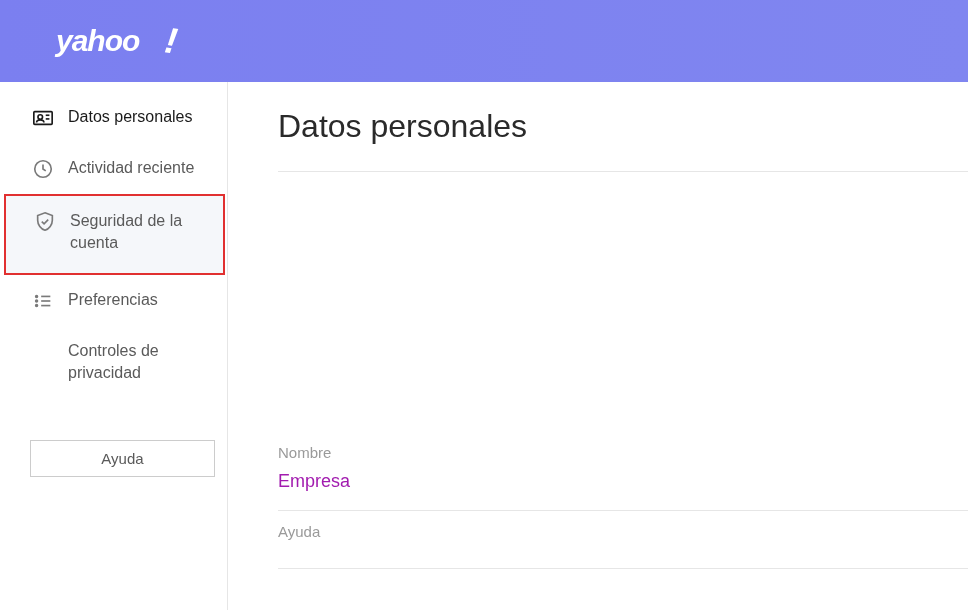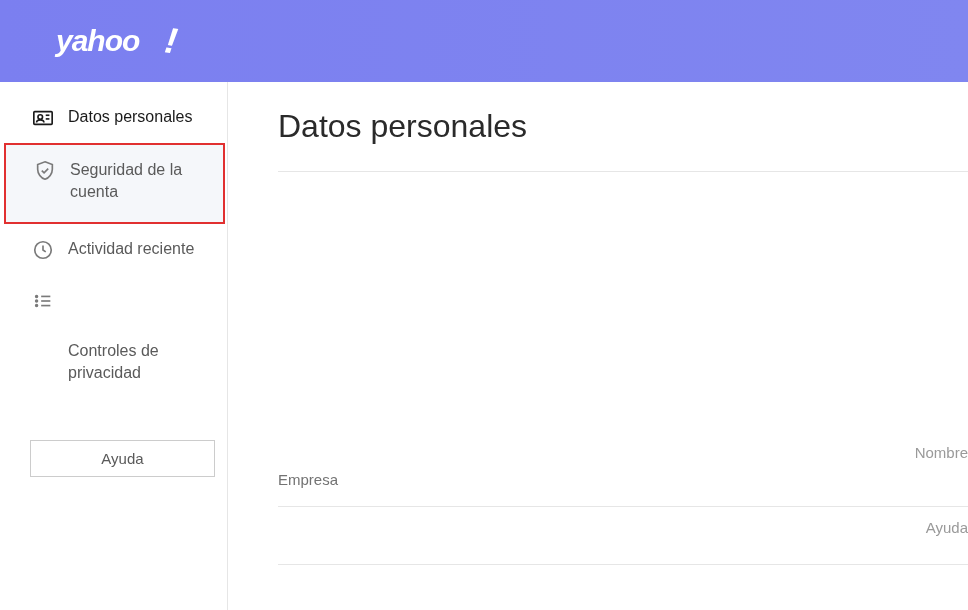--- a/index.html
+++ b/index.html
@@ -114,25 +114,24 @@
     }
     .field {
       padding: 12px 0 18px 0;
       border-bottom: 1px solid #e6e6e6;
       margin-right: 0;
     }
     .field-label {
       color: #9a9a9a;
       font-size: 15px;
       margin-bottom: 10px;
-      text-align: right;
     }
     .field-value {
-      color: #737373;
-      font-size: 15px;
+      color: #a21caf;
+      font-size: 18px;
     }
     svg {
       width: 100%;
       height: 100%;
     }
   </style>
 </head>
 <body>
 
 <div class="header">
@@ -151,51 +150,52 @@
           <rect x="2" y="5" width="20" height="14" rx="1"></rect>
           <circle cx="9" cy="11" r="2.5"></circle>
           <path d="M5 17c0-2 2-3 4-3s4 1 4 3"></path>
           <line x1="15" y1="9" x2="19" y2="9"></line>
           <line x1="15" y1="13" x2="19" y2="13"></line>
         </svg>
       </span>
       <span class="sidebar-item-label">Datos personales</span>
     </div>
 
+    <div class="sidebar-item">
+      <span class="sidebar-item-icon">
+        <svg viewBox="0 0 24 24" fill="none" stroke="#7a7a7a" stroke-width="1.8">
+          <circle cx="12" cy="12" r="9"></circle>
+          <path d="M12 7v5l3 2"></path>
+        </svg>
+      </span>
+      <span class="sidebar-item-label">Actividad reciente</span>
+    </div>
+
     <div class="sidebar-item highlighted">
       <span class="sidebar-item-icon">
         <svg viewBox="0 0 24 24" fill="none" stroke="#7a7a7a" stroke-width="1.8">
           <path d="M12 2l8 3v5c0 5-3.5 9.5-8 11-4.5-1.5-8-6-8-11V5l8-3z"></path>
           <path d="M8.5 11.5l2.5 2.5 4.5-4.5"></path>
         </svg>
       </span>
       <span class="sidebar-item-label">Seguridad de la cuenta</span>
-    </div>
-
-    <div class="sidebar-item">
-      <span class="sidebar-item-icon">
-        <svg viewBox="0 0 24 24" fill="none" stroke="#7a7a7a" stroke-width="1.8">
-          <circle cx="12" cy="12" r="9"></circle>
-          <path d="M12 7v5l3 2"></path>
-        </svg>
-      </span>
-      <span class="sidebar-item-label">Actividad reciente</span>
     </div>
 
     <div class="sidebar-item">
       <span class="sidebar-item-icon">
         <svg viewBox="0 0 24 24" fill="none" stroke="#7a7a7a" stroke-width="1.8">
           <circle cx="5" cy="7" r="1" fill="#7a7a7a"></circle>
           <circle cx="5" cy="12" r="1" fill="#7a7a7a"></circle>
           <circle cx="5" cy="17" r="1" fill="#7a7a7a"></circle>
           <line x1="10" y1="7" x2="20" y2="7"></line>
           <line x1="10" y1="12" x2="20" y2="12"></line>
           <line x1="10" y1="17" x2="20" y2="17"></line>
         </svg>
       </span>
+      <span class="sidebar-item-label">Preferencias</span>
     </div>
 
     <div class="sidebar-item no-icon">
       <span class="sidebar-item-label">Controles de privacidad</span>
     </div>
 
     <div class="help-button">
       <span>Ayuda</span>
     </div>
   </div>

